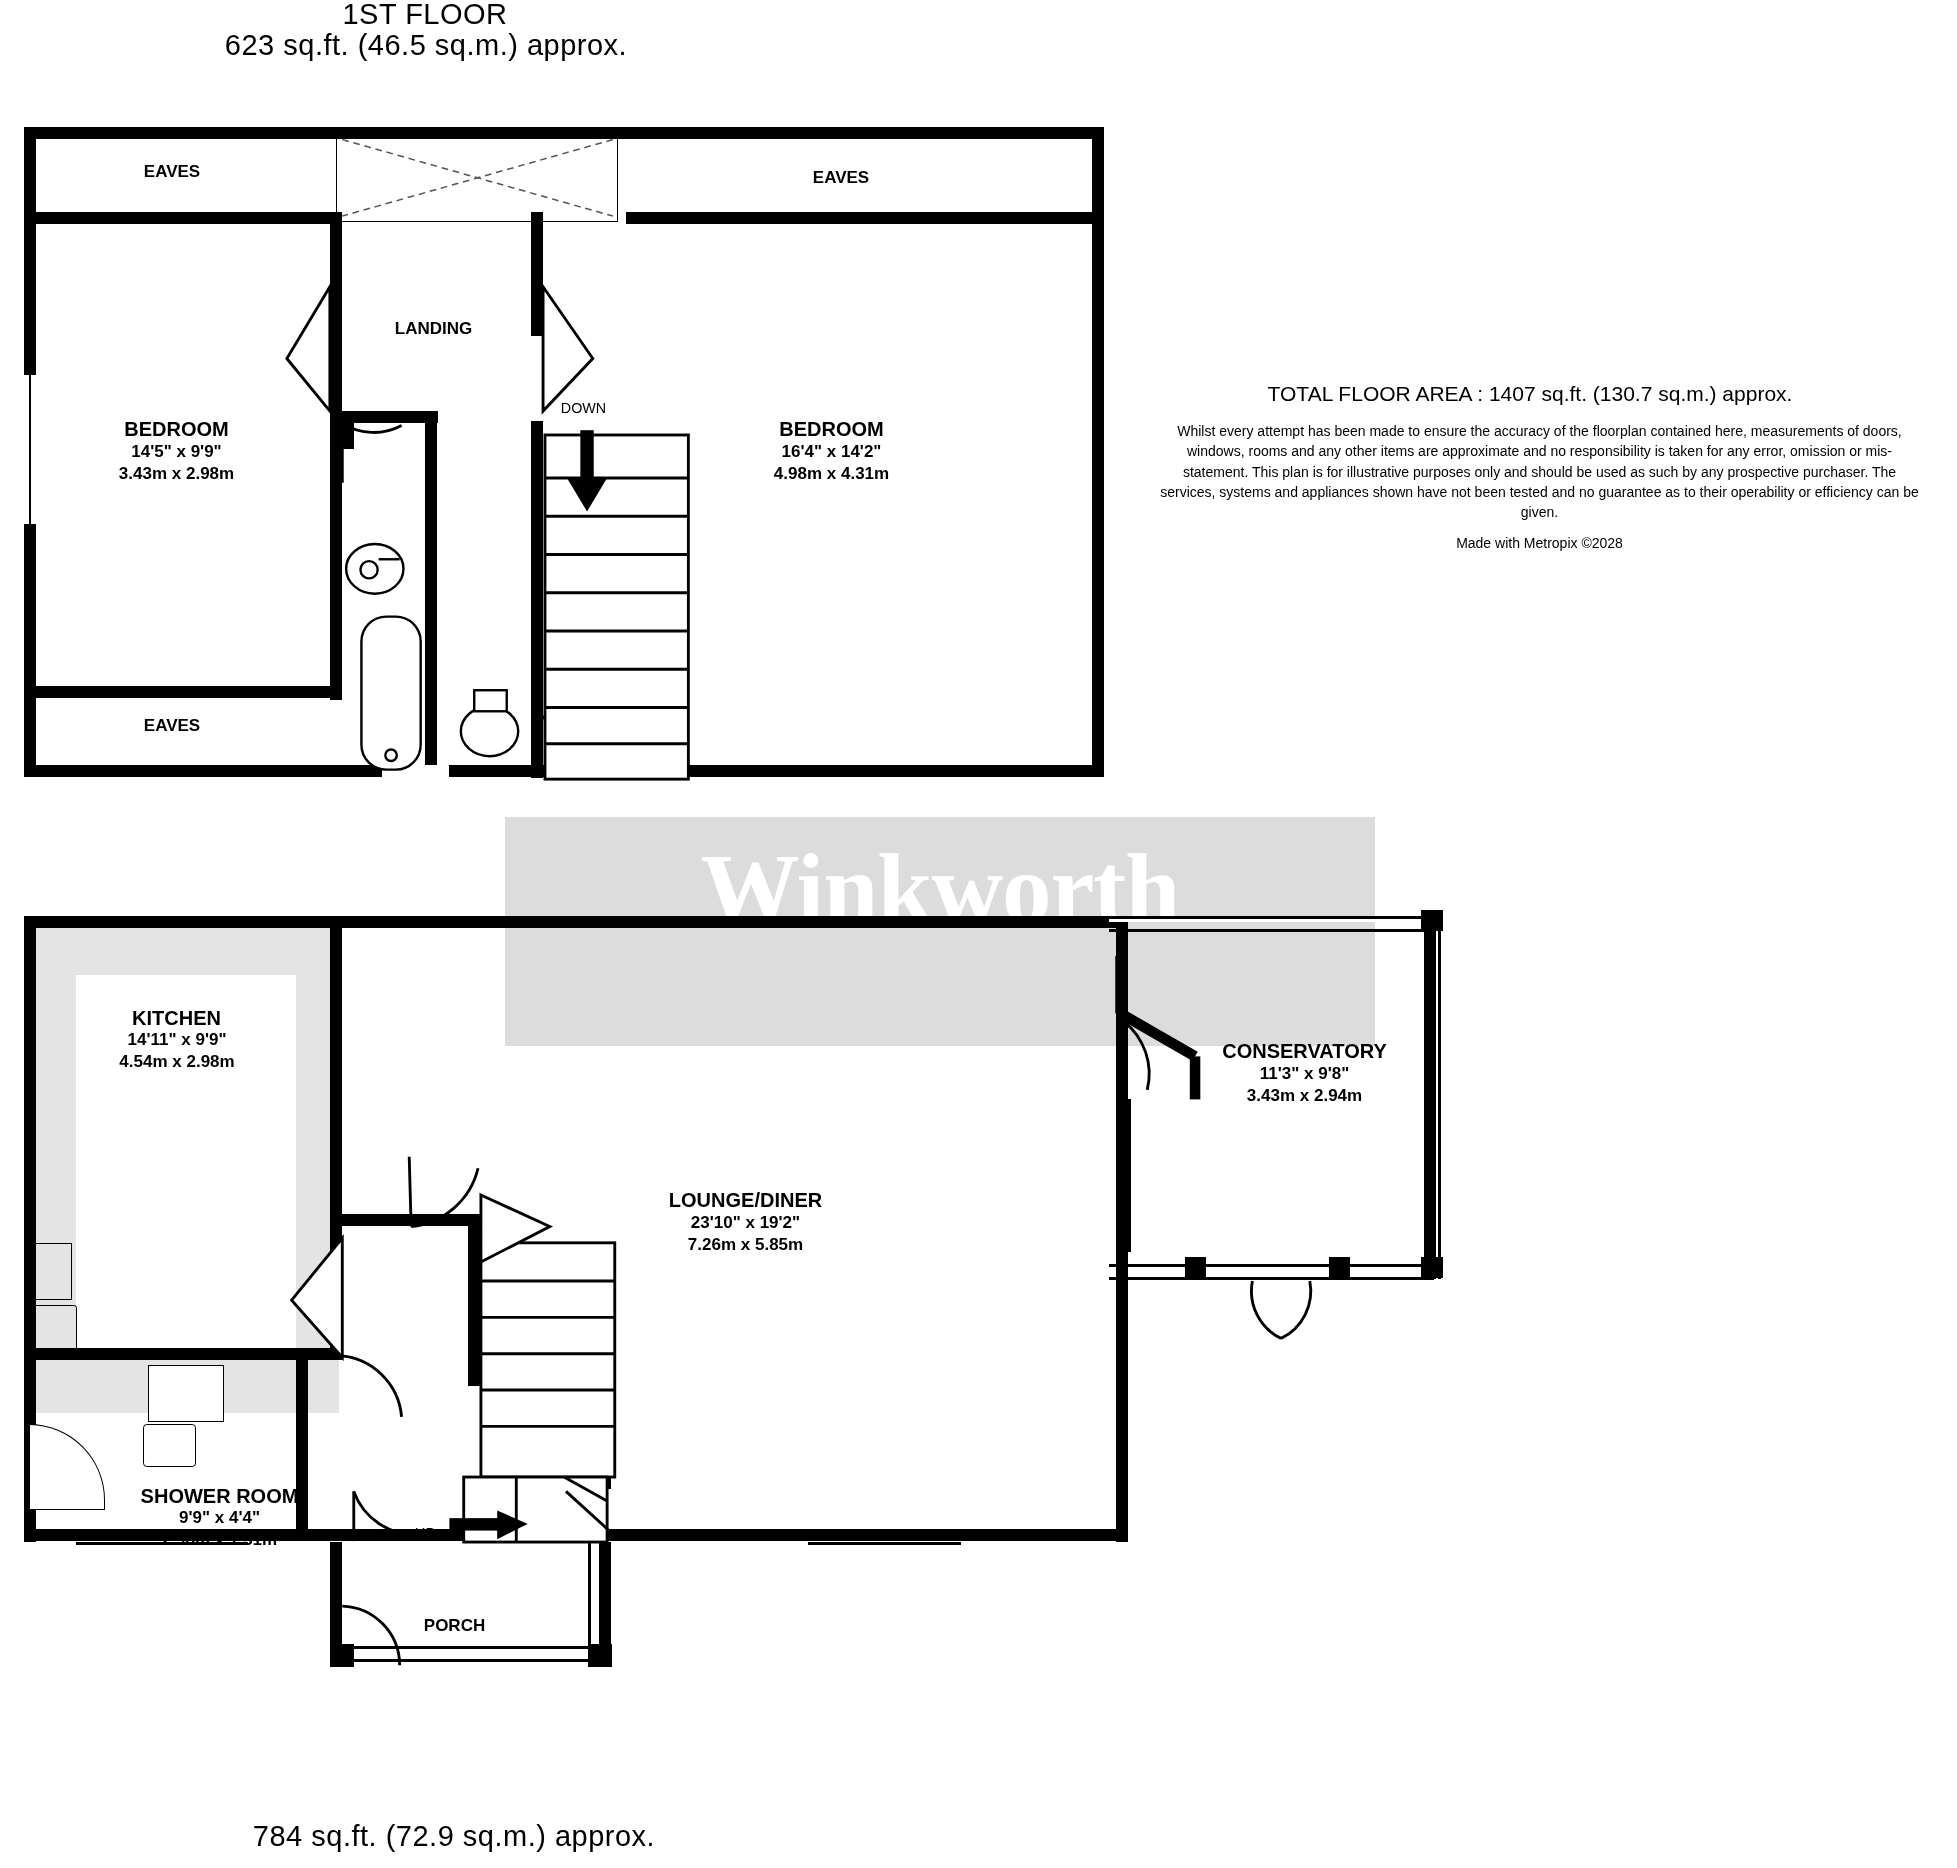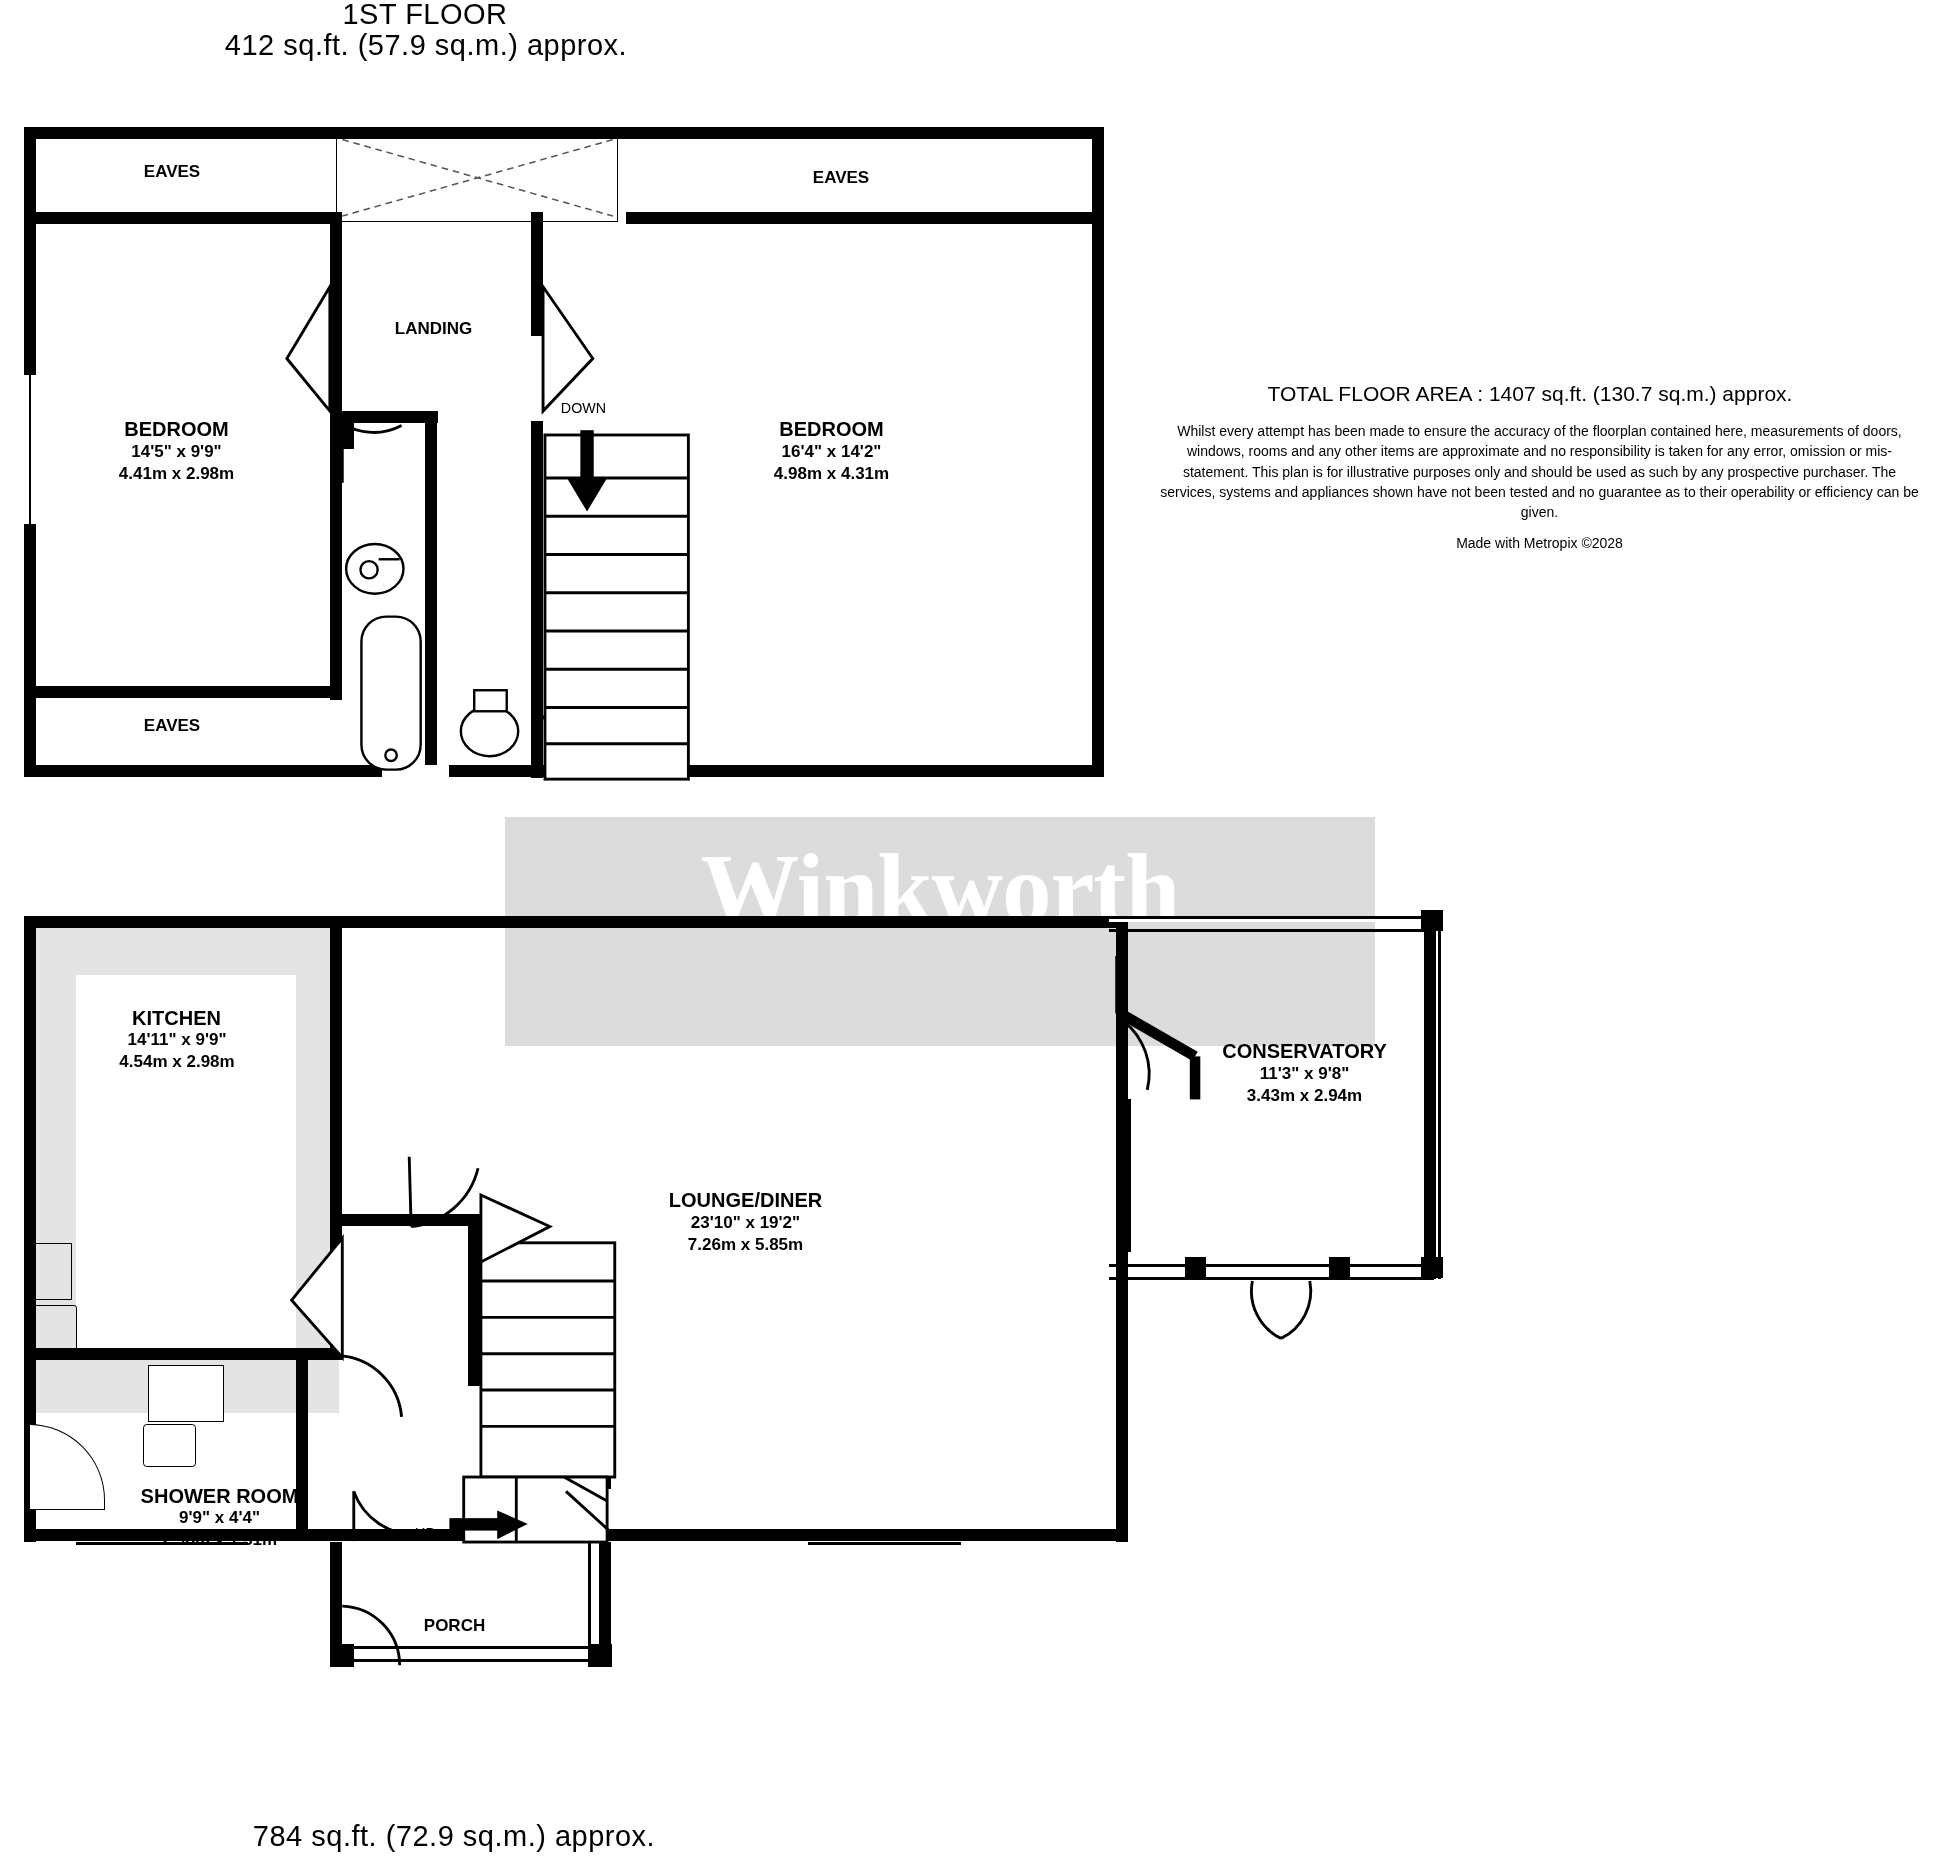--- a/index.html
+++ b/index.html
@@ -118,21 +118,21 @@
     height: 1869px;
     pointer-events: none;
   }
 </style>
 </head>
 <body>
 
 <div class="plan">
 
   <div class="txt title-lg" style="left:234px; top:-3.8px; width:382px;">1ST FLOOR</div>
-  <div class="txt title-lg" style="left:139px; top:27px; width:574px;">412 sq.ft. (57.9 sq.m.) approx.</div>
+  <div class="txt title-lg" style="left:139px; top:27px; width:574px;">623 sq.ft. (46.5 sq.m.) approx.</div>
 
   <div>
 
     <div class="wall" style="left:24px; top:127px; width:1080px; height:12.4px;"></div>
     <div class="wall" style="left:24px; top:127px; width:12.4px; height:650px;"></div>
     <div class="wall" style="left:1092px; top:127px; width:12.4px; height:650px;"></div>
     <div class="wall" style="left:24px; top:765px; width:1080px; height:12.4px;"></div>
 
     <div class="fill-gray" style="left:22px; top:373px; width:16.3px; height:153px; background:#ffffff;"></div>
     <div class="thinline" style="left:24px; top:373px; width:12.4px; height:1.9px;"></div>
@@ -159,21 +159,21 @@
   </div>
 
   <div class="txt small-label" style="left:86px; top:161px; width:172px;">EAVES</div>
   <div class="txt small-label" style="left:755px; top:167px; width:172px;">EAVES</div>
   <div class="txt small-label" style="left:86px; top:715px; width:172px;">EAVES</div>
   <div class="txt small-label" style="left:338px; top:318px; width:191px;">LANDING</div>
   <div class="txt tiny-label" style="left:531px; top:400px; width:105px; font-size:14.3px; font-weight:normal;">DOWN</div>
 
   <div class="txt room-label" style="left:81px; top:417px; width:191px;">BEDROOM</div>
   <div class="txt room-dims" style="left:81px; top:441px; width:191px;">14'5"  x 9'9"</div>
-  <div class="txt room-dims" style="left:81px; top:463px; width:191px;">4.41m  x 2.98m</div>
+  <div class="txt room-dims" style="left:81px; top:463px; width:191px;">3.43m  x 2.98m</div>
 
   <div class="txt room-label" style="left:736px; top:417px; width:191px;">BEDROOM</div>
   <div class="txt room-dims" style="left:736px; top:441px; width:191px;">16'4"  x 14'2"</div>
   <div class="txt room-dims" style="left:736px; top:463px; width:191px;">4.98m  x 4.31m</div>
 
   <div class="watermark"></div>
   <div class="watermark-text">Winkworth</div>
 
   <div>
 

